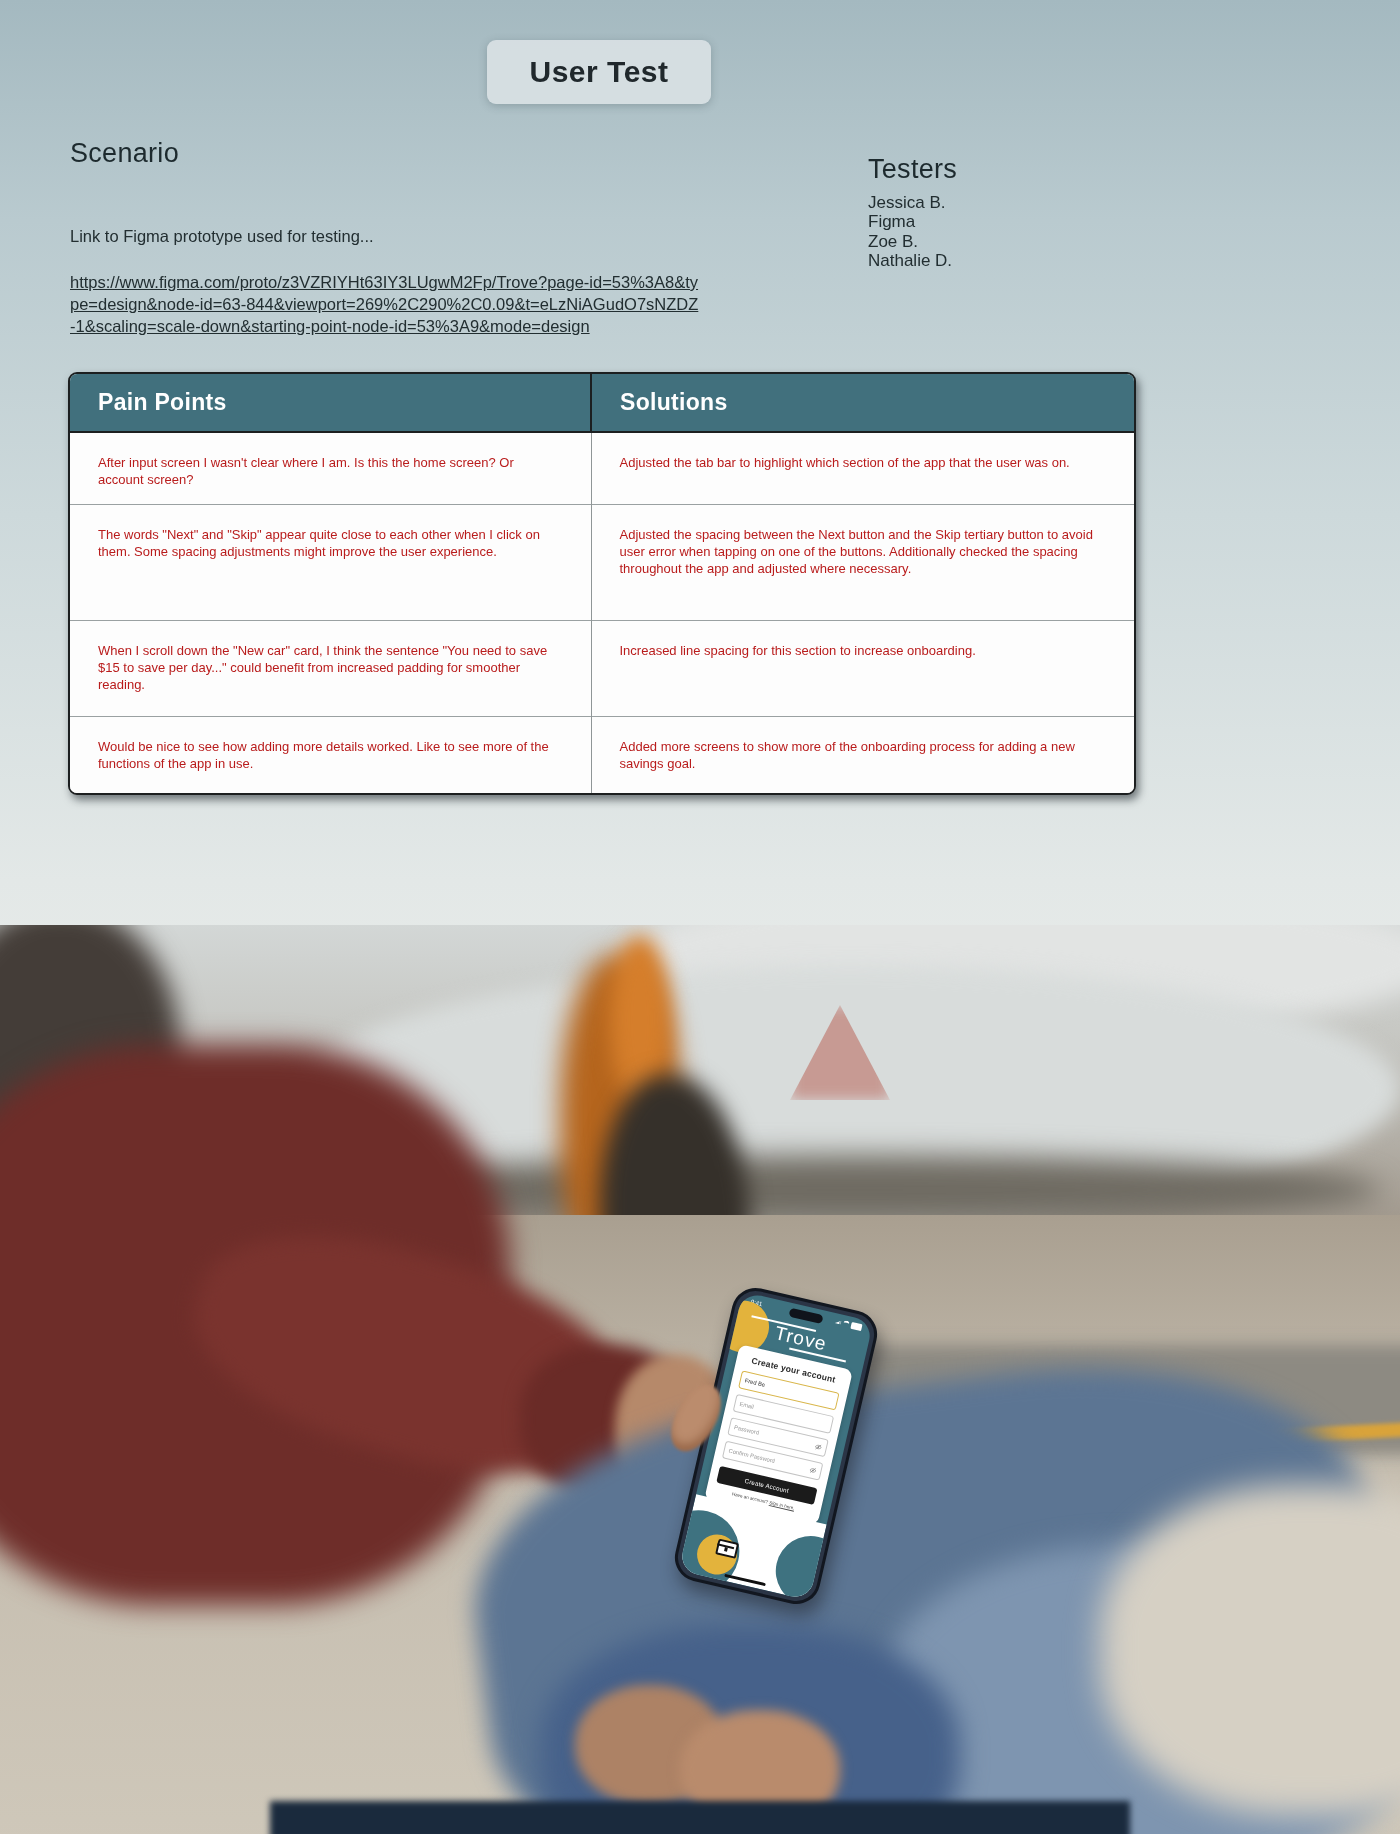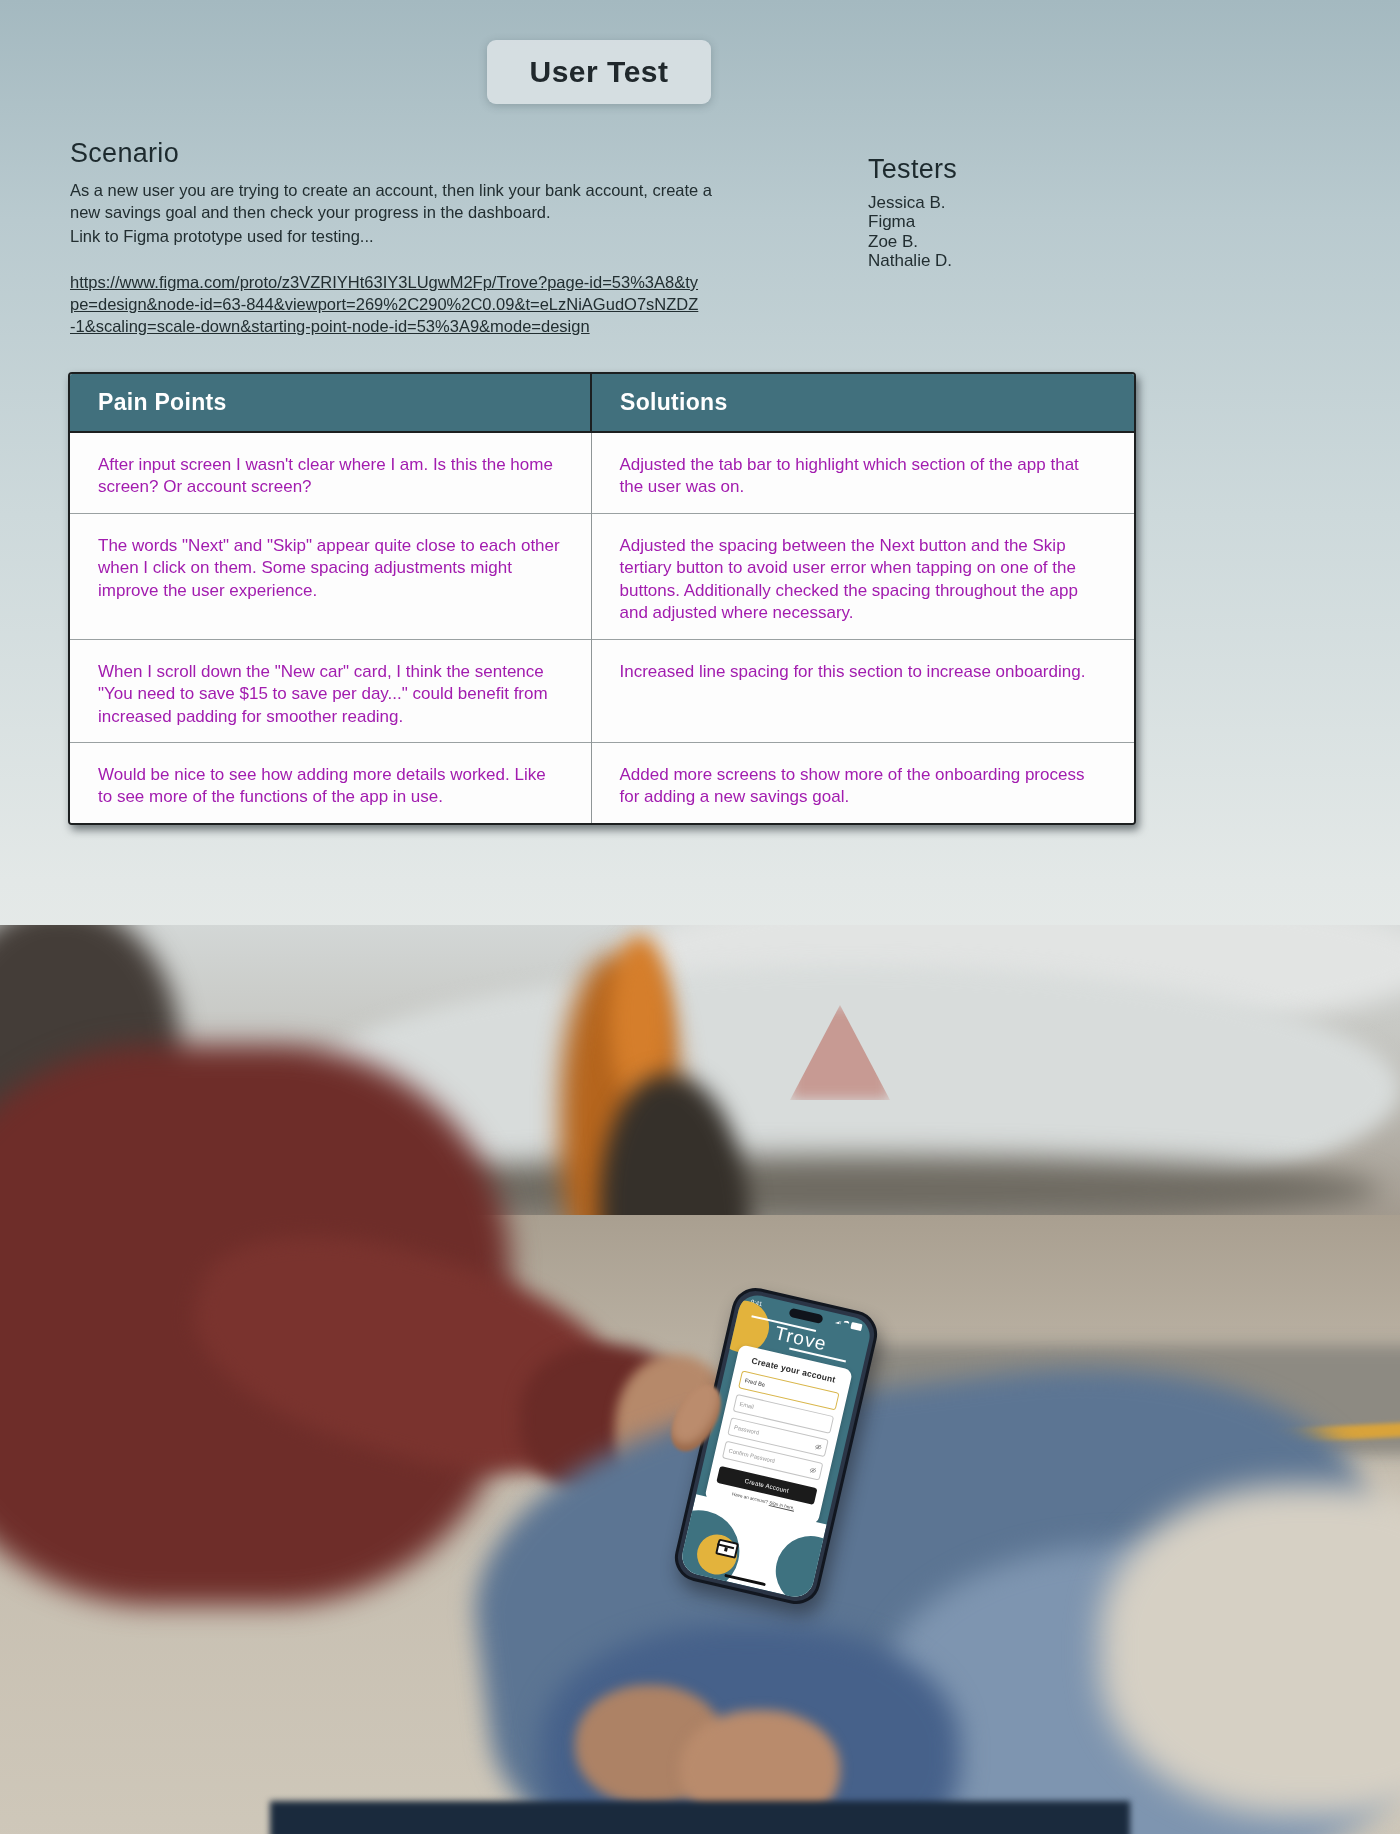--- a/index.html
+++ b/index.html
@@ -15,28 +15,28 @@
 
   
   .h2{position:absolute;font-size:27px;font-weight:normal;color:#1d2a2e;letter-spacing:.3px;}
   .body-text{position:absolute;font-size:16.5px;line-height:1.33;color:#222e31;}
   .testers-list{position:absolute;left:868px;top:181px;font-size:17px;line-height:1.14;color:#222e31;margin-top:12px;}
   .figma-link{position:absolute;left:70px;top:272px;width:632px;font-size:16.5px;line-height:1.33;
     color:#222e31;text-decoration:underline;word-break:break-all;display:block;cursor:pointer;}
 
   
   .table-card{position:absolute;left:68px;top:372px;width:1064px;background:#fdfdfd;
-    border:2.5px solid #1c1f20;border-radius:4px;overflow:hidden;
+    border:2.5px solid #1c1f20;border-radius:9px;overflow:hidden;
     box-shadow:3px 5px 9px rgba(20,30,34,.55);}
   table{border-collapse:collapse;width:100%;table-layout:fixed;}
   col.c1{width:521px;} col.c2{width:543px;}
   thead th{background:#41707d;color:#fff;font-size:23px;font-weight:600;text-align:left;
     padding:14px 0 14px 28px;height:29px;letter-spacing:.3px;border-bottom:2.5px solid #1c1f20;}
   thead th+th{border-left:2.5px solid #1c1f20;}
-  tbody td{vertical-align:top;font-size:17px;line-height:1.32;color:#a21caf;
+  tbody td{vertical-align:top;font-size:13px;line-height:1.32;color:#b91c1c;
     padding:21px 28px 14px 28px;background:#fdfdfd;}
   tbody td+td{border-left:1.5px solid #8f9697;}
   tbody tr+tr td{border-top:1.5px solid #9aa1a2;}
   tr.r1 td{height:36px;} tr.r2 td{height:80px;} tr.r3 td{height:60px;}
   tr.r4 td{height:41px;margin-left:42px;} tr.r5 td{height:47px;}
 
   
   .photo{position:absolute;left:0;top:925px;width:1400px;height:909px;overflow:hidden;background:#a79d8f;}
   .photo .blob{position:absolute;}
   .wall{left:0;top:0;width:100%;height:330px;background:linear-gradient(180deg,#d3d7d6 0%,#c4c4bf 40%,#9b9184 100%);}
@@ -105,21 +105,20 @@
 </head>
 <body>
 
 <div id="page">
 
   <div class="title-box">
     <h1>User Test</h1>
   </div>
 
   <div class="h2" style="left:70px;top:138px;">Scenario</div>
-  <div class="body-text" style="left:70px;top:180px;width:655px;">As a new user you are trying to create an account, then link your bank account, create a new savings goal and then check your progress in the dashboard.</div>
   <div class="body-text" style="left:70px;top:226px;width:655px;">Link to Figma prototype used for testing...</div>
   <a class="figma-link">https://www.figma.com/proto/z3VZRIYHt63IY3LUgwM2Fp/Trove?page-id=53%3A8&amp;type=design&amp;node-id=63-844&amp;viewport=269%2C290%2C0.09&amp;t=eLzNiAGudO7sNZDZ-1&amp;scaling=scale-down&amp;starting-point-node-id=53%3A9&amp;mode=design</a>
 
   <div class="h2" style="left:868px;top:154px;">Testers</div>
   <div class="testers-list">
     <div>Jessica B.</div>
     <div>Figma</div>
     <div>Zoe B.</div>
     <div>Nathalie D.</div>
   </div>

